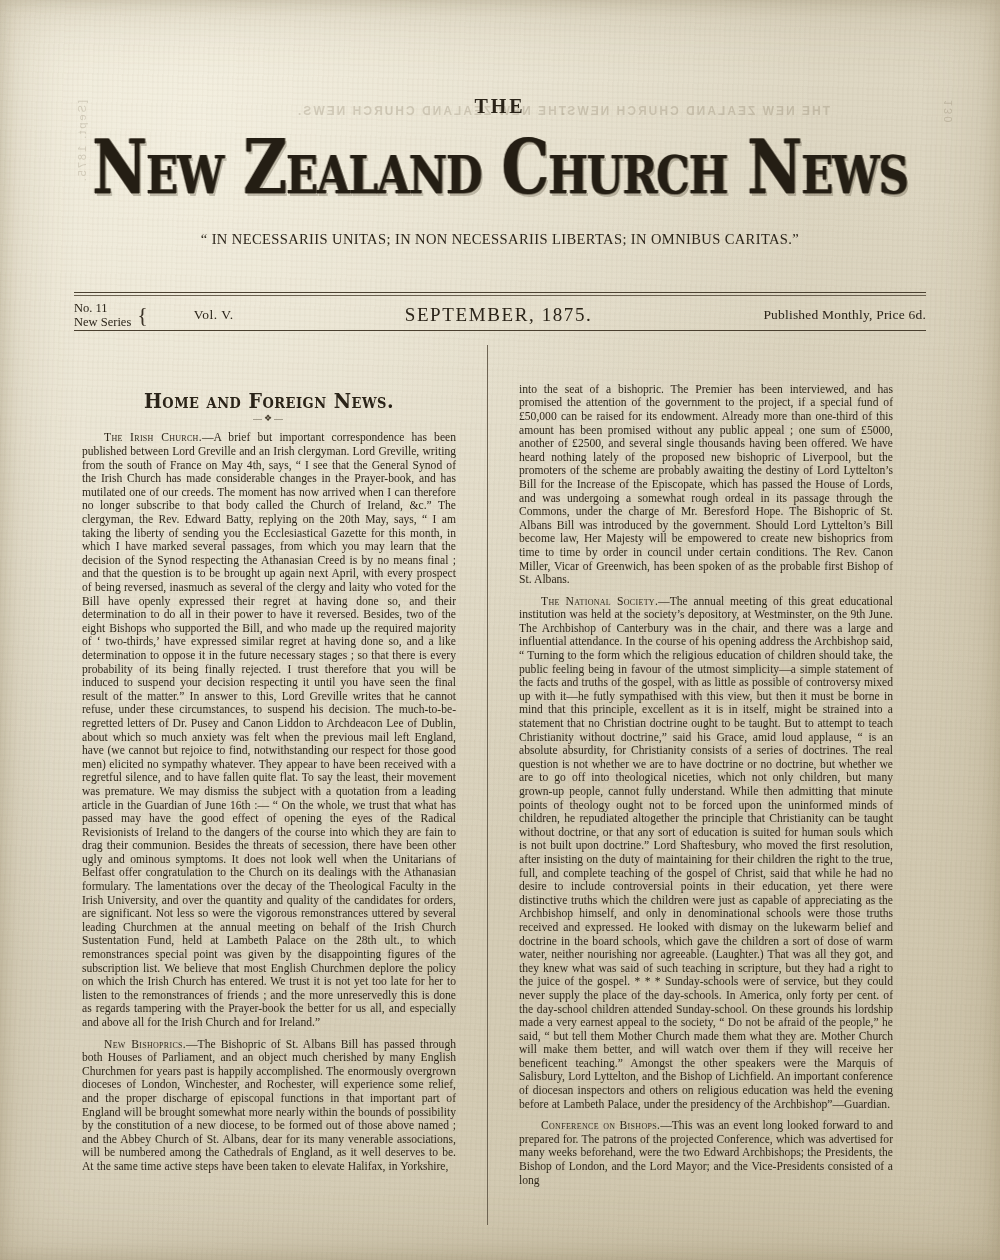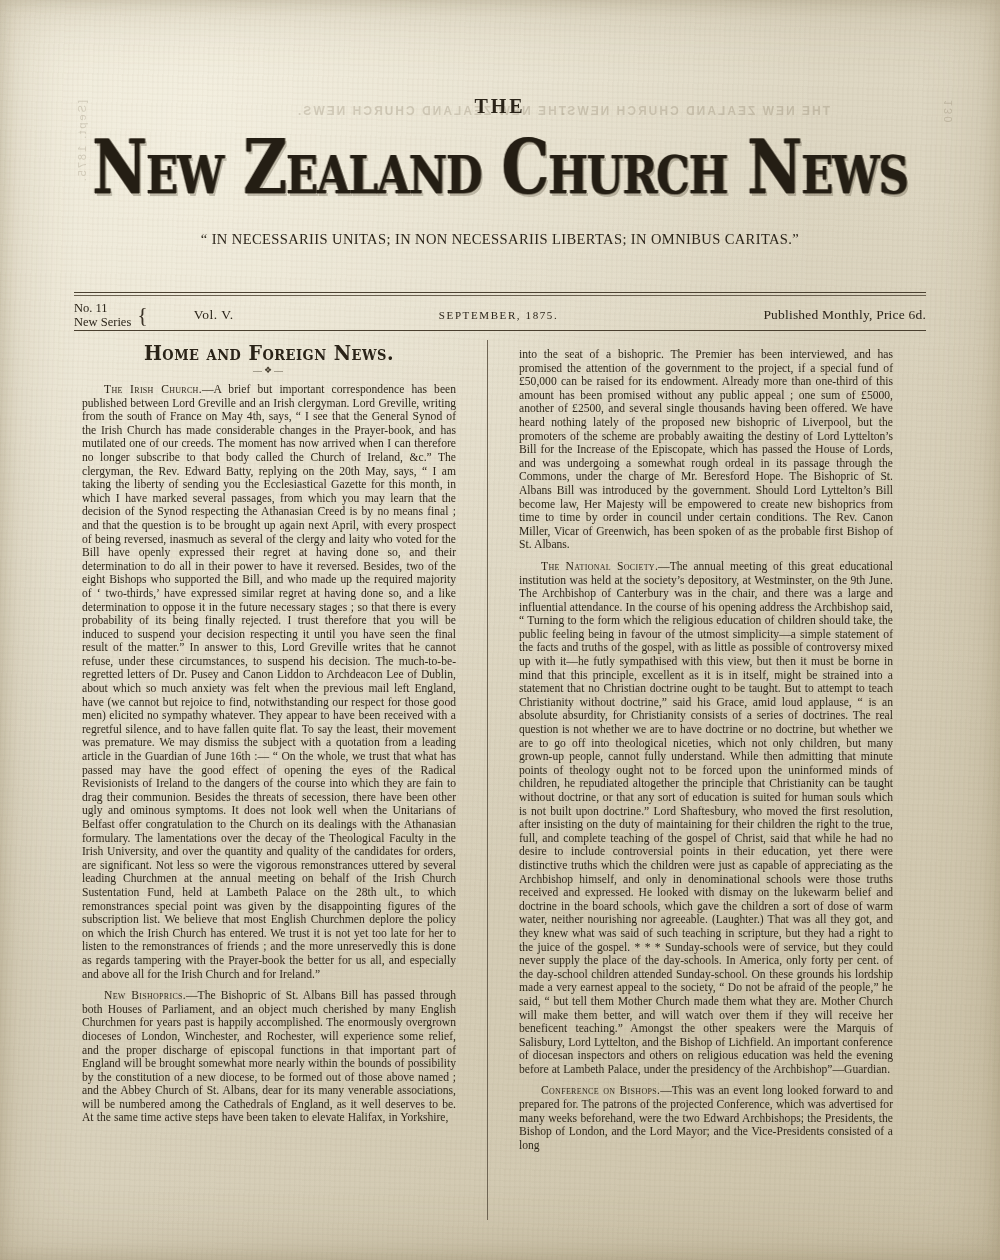--- a/index.html
+++ b/index.html
@@ -136,38 +136,39 @@
     font-size: 22px;
     line-height: 1;
     color: #3a3226;
   }
   .issue-vol {
     font-size: 13.5px;
     letter-spacing: 0.5px;
     margin-left: 40px;
   }
   .issue-date {
-    font-size: 11px;
+    font-size: 19px;
     letter-spacing: 1.6px;
     font-variant: small-caps;
   }
   .issue-price {
     font-size: 13.5px;
     letter-spacing: 0.2px;
   }
 
   
   .columns {
     position: absolute;
     top: 340px;
     left: 74px;
     width: 852px;
     height: 890px;
     display: flex;
     gap: 0;
+    align-items: center;
   }
   .col {
     width: 404px;
     box-sizing: border-box;
   }
   .col.left { padding-right: 14px; }
   .col.right { padding-left: 14px; }
   .col-divider {
     width: 0;
     border-left: 1px solid #6f6554;

